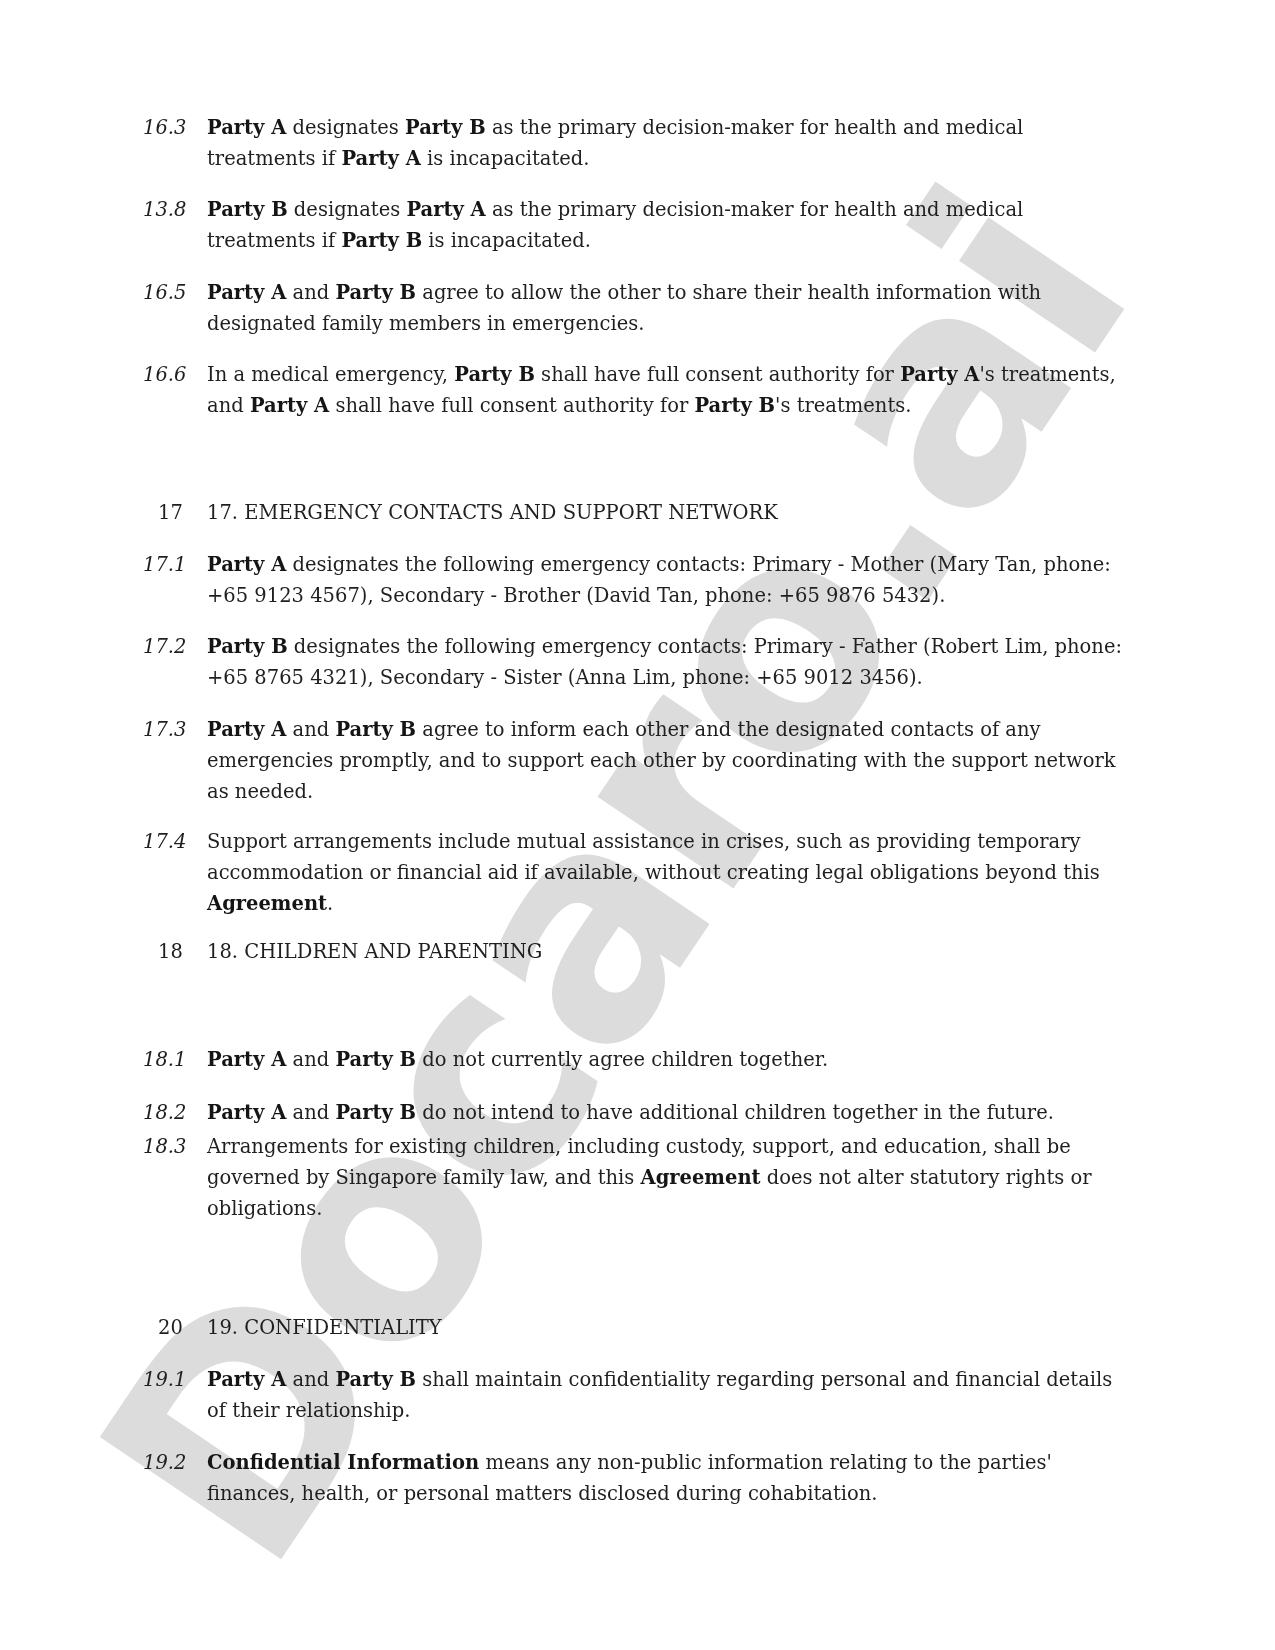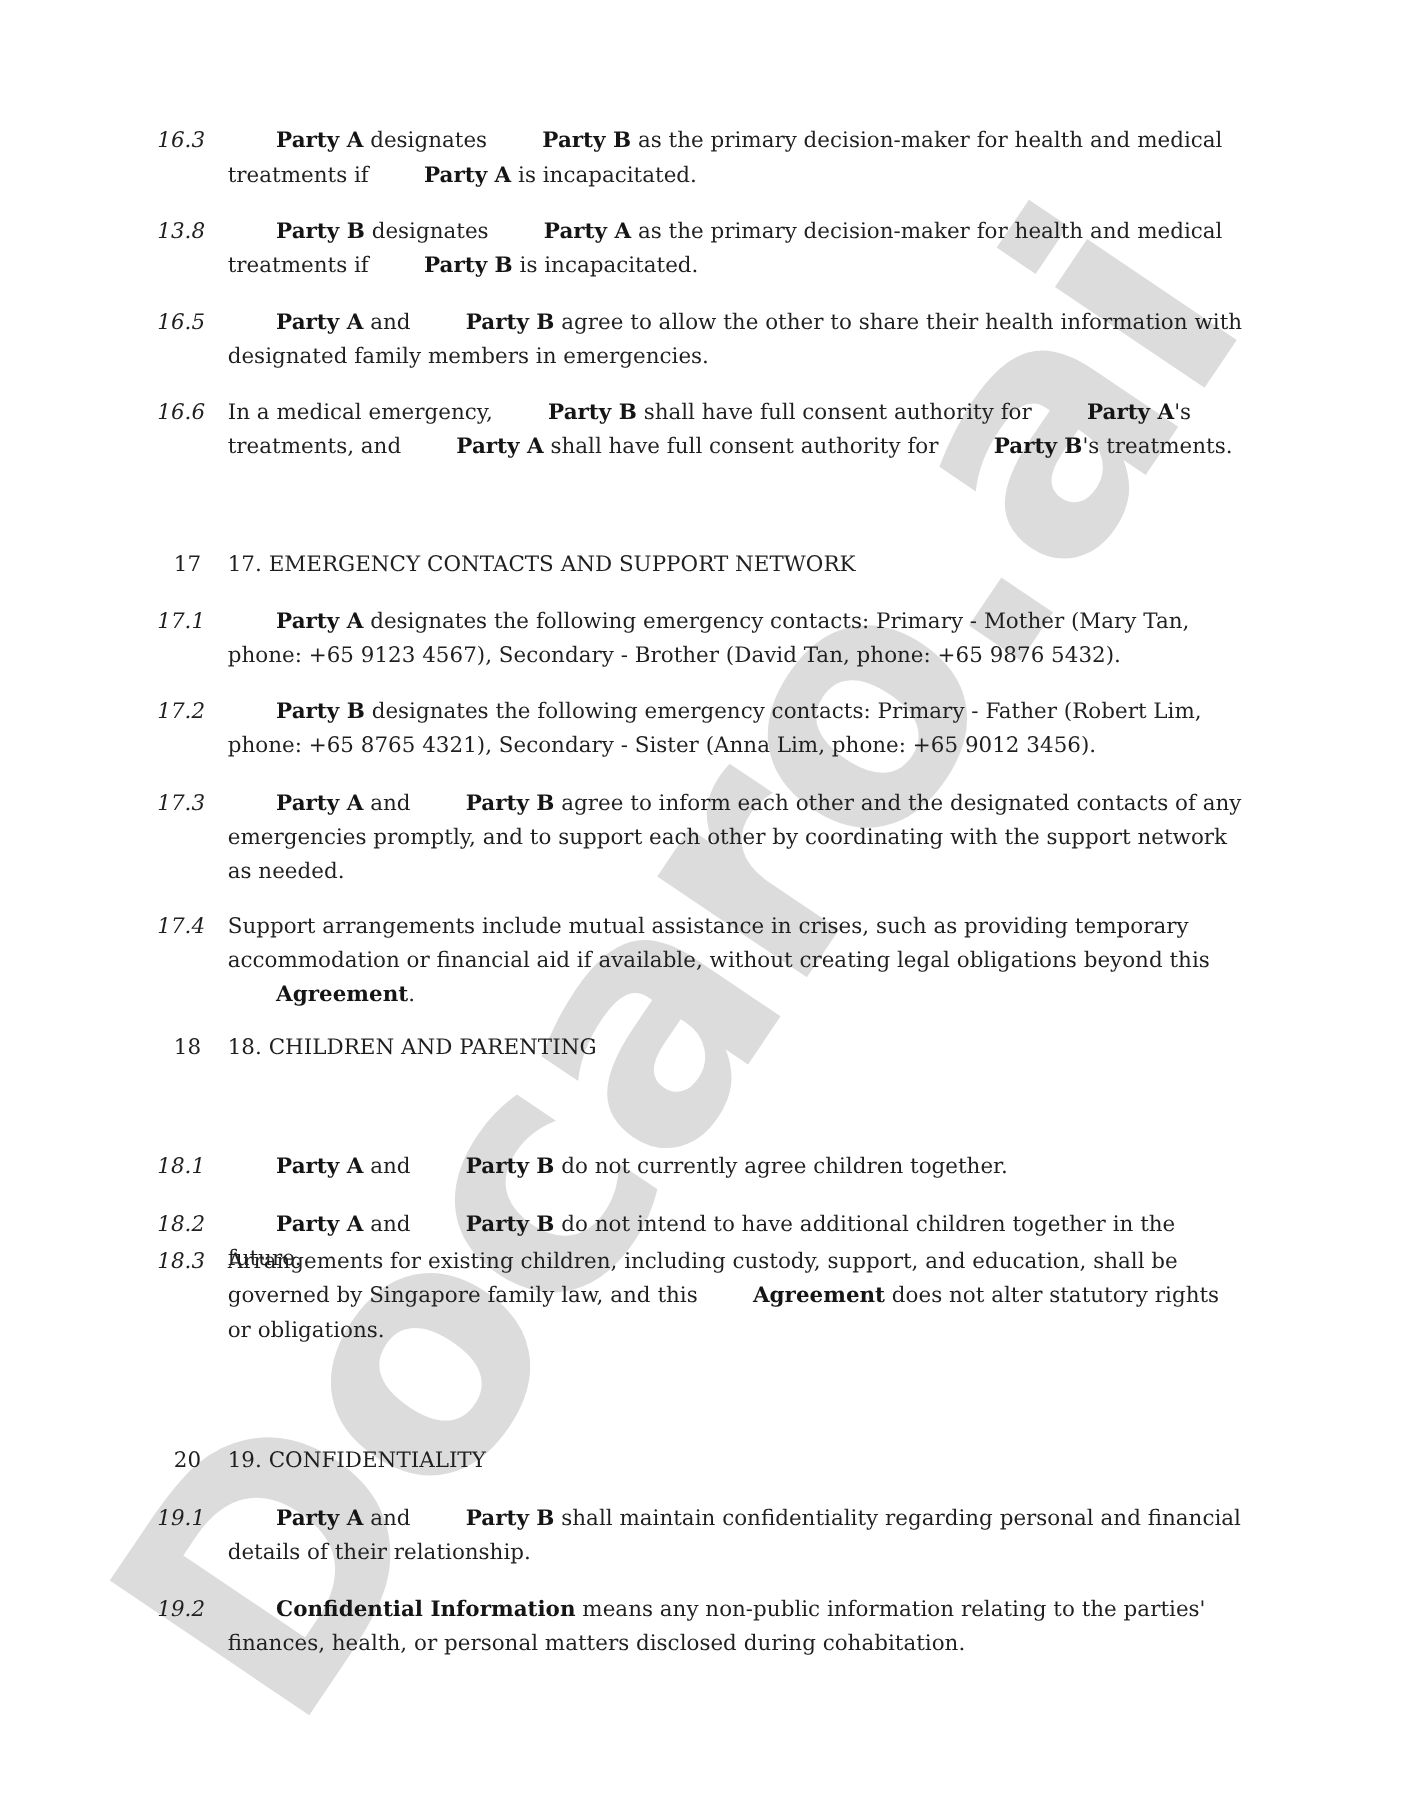--- a/index.html
+++ b/index.html
@@ -17,21 +17,21 @@
     color: #dcdcdc; white-space: nowrap; letter-spacing: -6px;
     z-index: 0; pointer-events: none; user-select: none;
   }
   .content { position: absolute; left: 0; top: 0; width: 1275px; z-index: 1; }
   .clause { position: absolute; left: 143px; width: 990px; }
   .clause .num { position: absolute; left: 0; top: 0; width: 60px; font-style: italic; }
   .clause .text { margin-left: 64px; }
   .heading { position: absolute; left: 143px; width: 990px; font-weight: normal; }
   .heading .num { position: absolute; left: 15px; top: 0; }
   .heading .text { margin-left: 64px; }
-  b { font-weight: bold; color: #151515; margin-left: 44px; }
+  b { font-weight: bold; color: #151515; }
 </style>
 </head>
 <body>
 
 <div class="page">
   <div class="watermark">Docaro.ai</div>
 
   <div class="content">
 
     <div class="clause" style="top:112px">

